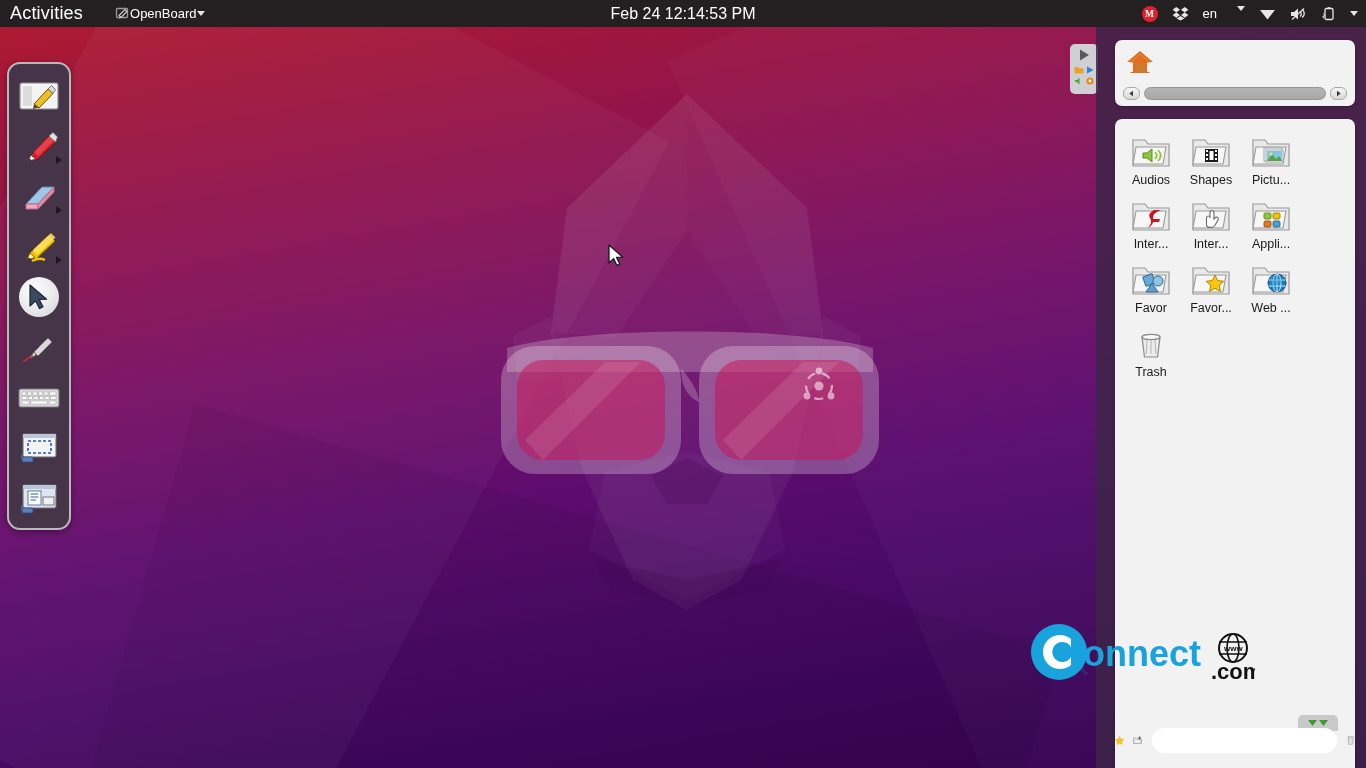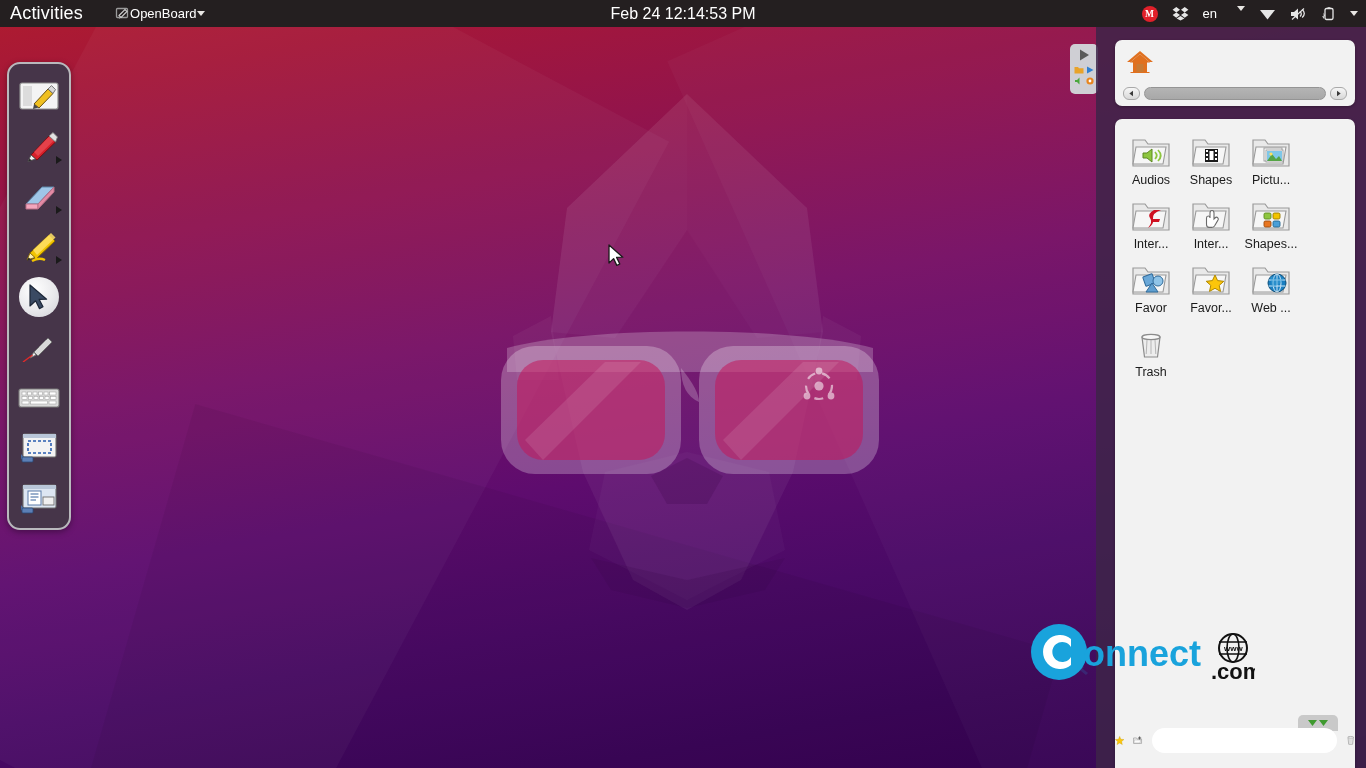--- a/index.html
+++ b/index.html
@@ -469,21 +469,21 @@
         <div class="ic">
           <svg width="42" height="38" viewBox="0 0 42 38">
             <path d="M3 7 L15 7 L18 11 L39 11 L39 33 L3 33 Z" fill="#e9e9e9" stroke="#9a9a9a" stroke-width="1.2"></path>
             <path d="M6 14 L36 14 L33 31 L3 31 Z" fill="#f6f6f6" stroke="#9a9a9a" stroke-width="1.1"></path>
             <rect x="14" y="16" width="7" height="6" rx="1.4" fill="#8ec63f" stroke="#5d8a22" stroke-width="0.9"></rect>
             <rect x="23" y="16" width="7" height="6" rx="1.4" fill="#f2c400" stroke="#9a7c00" stroke-width="0.9"></rect>
             <rect x="14" y="24" width="7" height="6" rx="1.4" fill="#e8751f" stroke="#9a4c0f" stroke-width="0.9"></rect>
             <rect x="23" y="24" width="7" height="6" rx="1.4" fill="#4a9fd8" stroke="#23658f" stroke-width="0.9"></rect>
           </svg>
         </div>
-        <div class="lbl">Shapes...</div>
+        <div class="lbl">Appli...</div>
       </div>
 
       <div class="libitem">
         <div class="ic">
           <svg width="42" height="38" viewBox="0 0 42 38">
             <path d="M3 7 L15 7 L18 11 L39 11 L39 33 L3 33 Z" fill="#e9e9e9" stroke="#9a9a9a" stroke-width="1.2"></path>
             <path d="M6 14 L36 14 L33 31 L3 31 Z" fill="#f6f6f6" stroke="#9a9a9a" stroke-width="1.1"></path>
             <rect x="14" y="14" width="10" height="10" rx="1" fill="#6aa8d8" stroke="#2f6a9a" stroke-width="1" transform="rotate(-20 19 19)"></rect>
             <circle cx="28" cy="20" r="5" fill="#8fc4e8" stroke="#2f6a9a" stroke-width="1"></circle>
             <path d="M16 31 L22 22 L28 31 Z" fill="#5f9fd0" stroke="#2f6a9a" stroke-width="1"></path>

